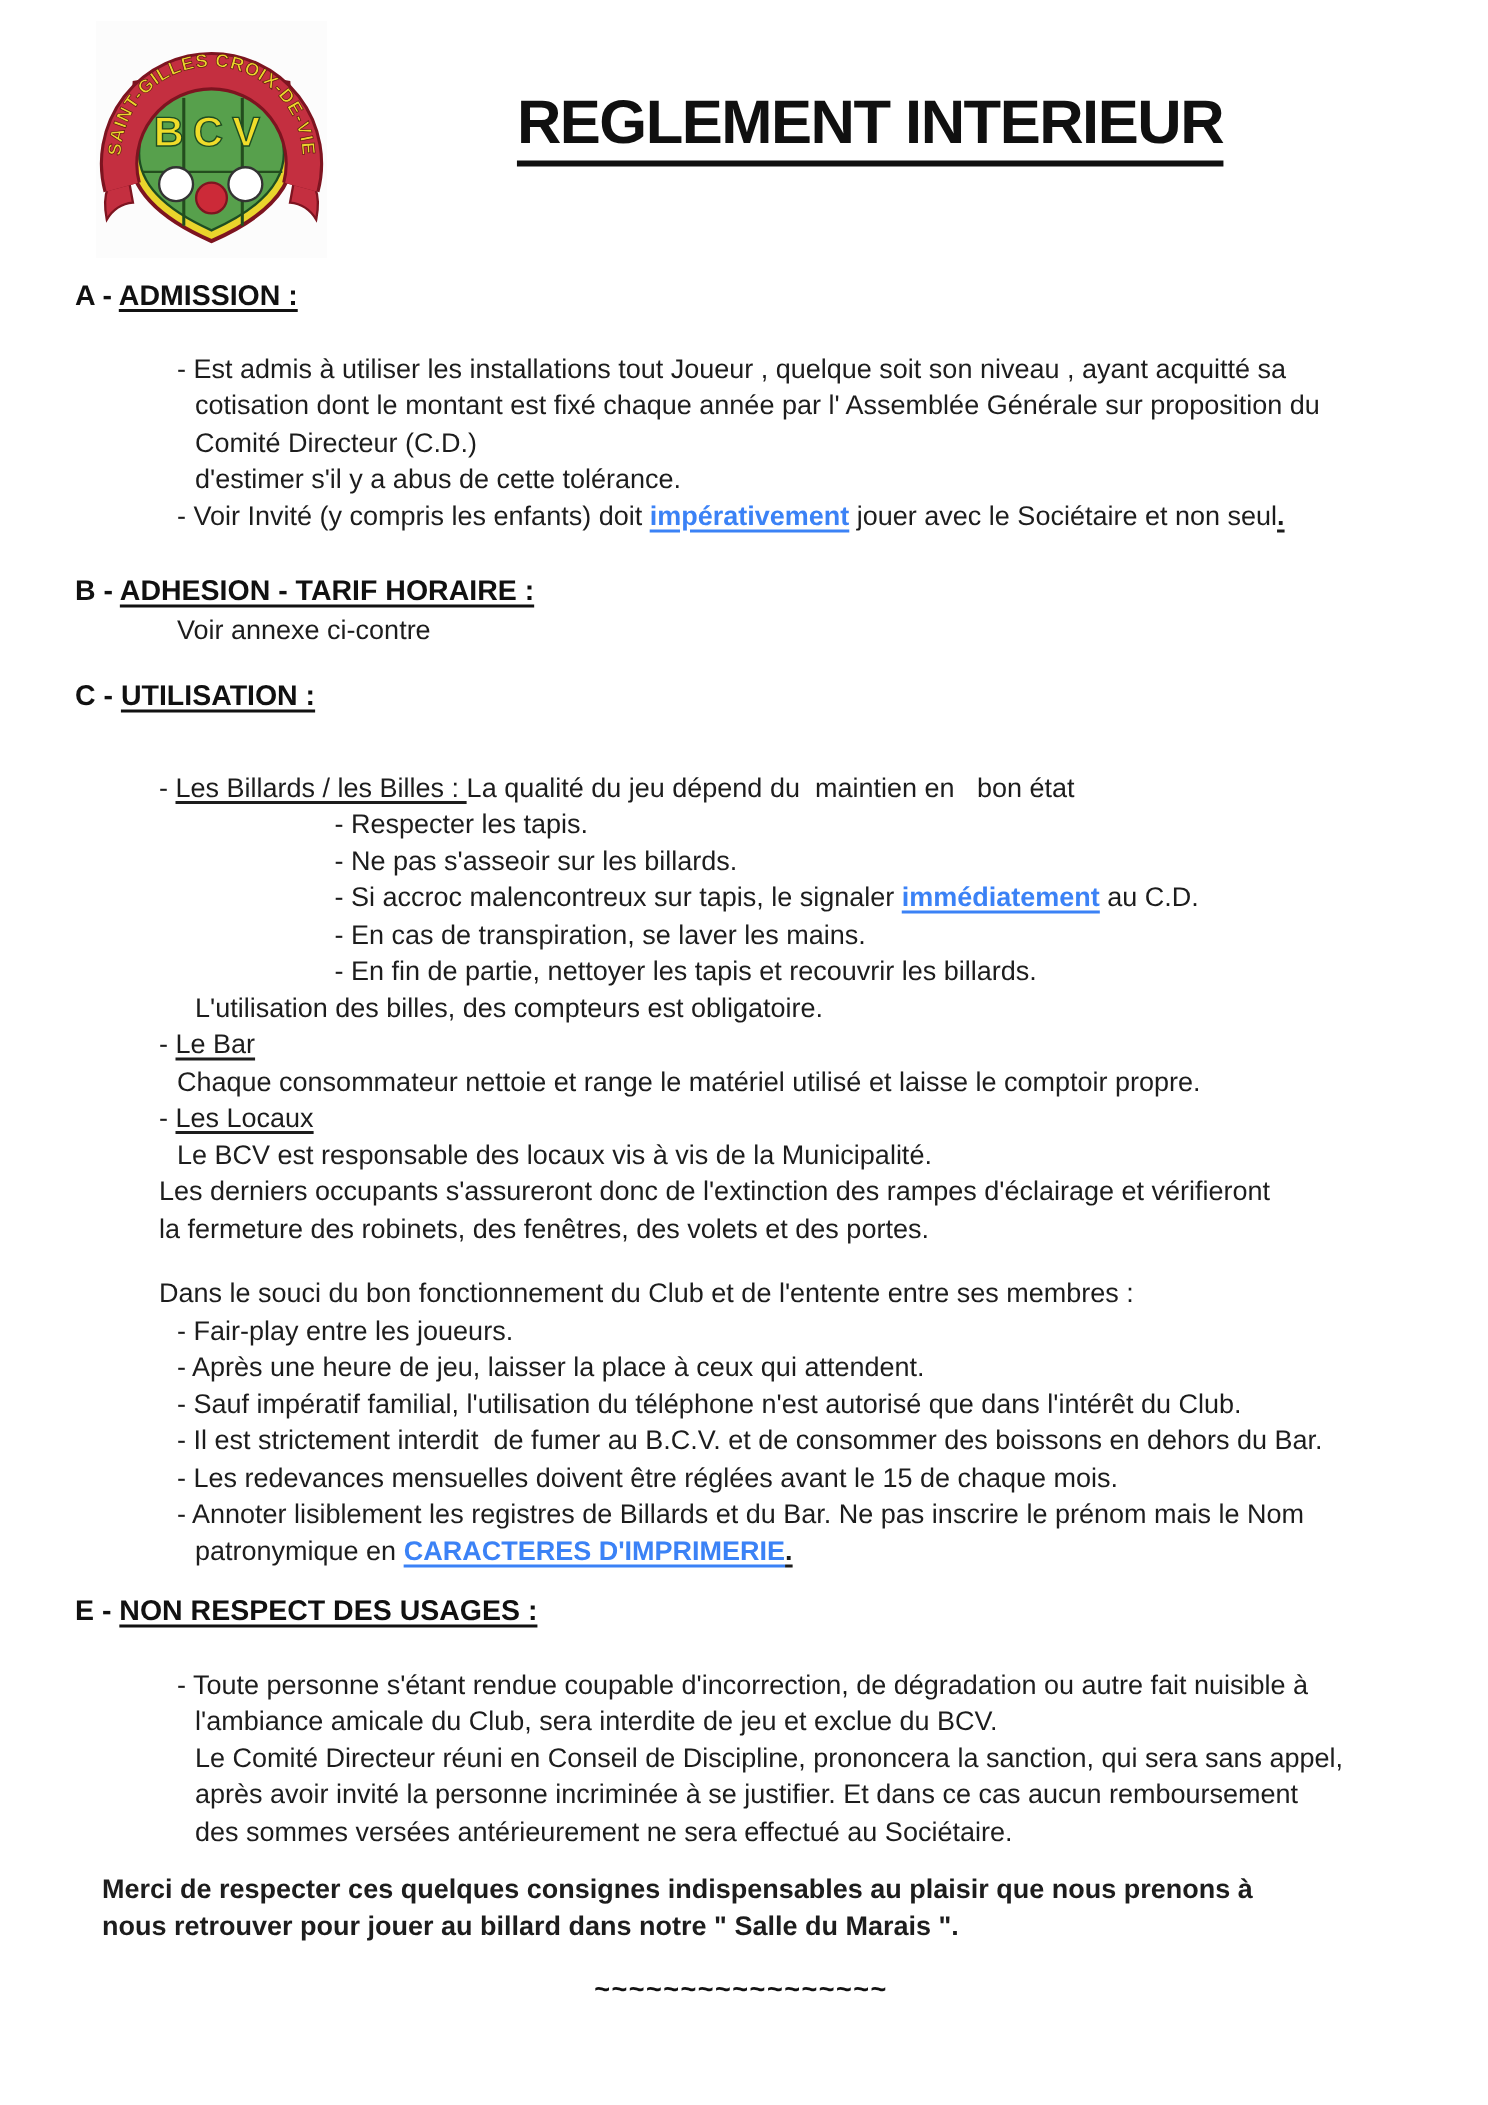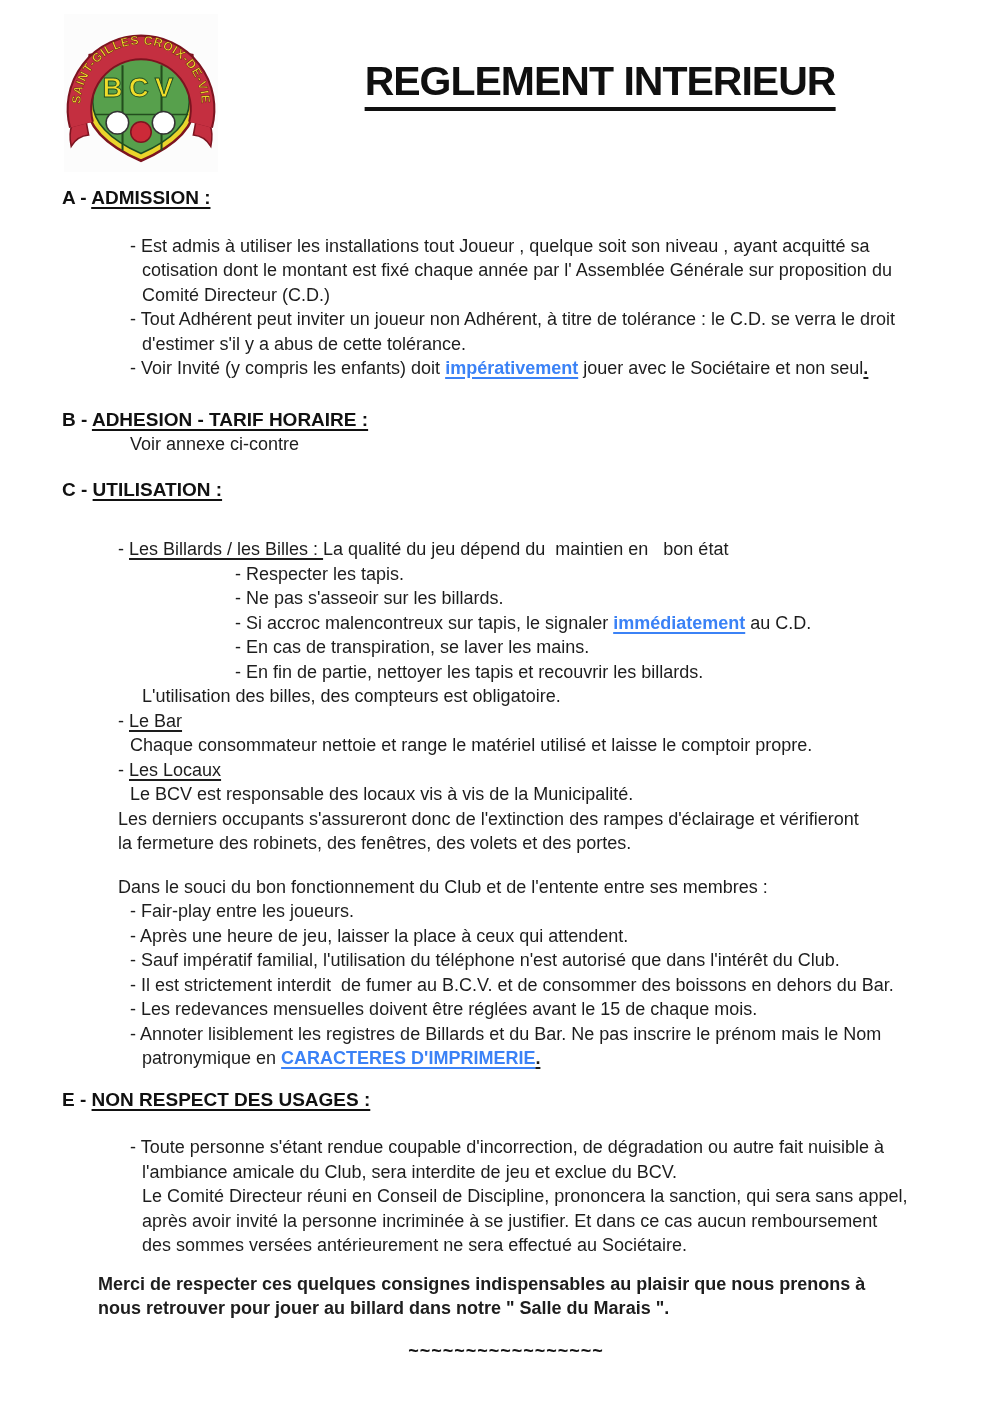--- a/index.html
+++ b/index.html
@@ -21,37 +21,37 @@
     width: 154px;
     height: 158px;
     background: #fcfcfc;
   }
   .logo svg { width: 100%; height: 100%; }
 
   
   .title {
     position: absolute;
     top: 58px;
-    left: 600px;
+    left: 580px;
     transform: translateX(-50%);
     white-space: nowrap;
     font-size: 41px;
     font-weight: bold;
     letter-spacing: -1px;
     color: #101010;
   }
   .title .tspan {
     border-bottom: 4px solid #101010;
     padding-bottom: 3px;
   }
 
   
   .content {
     position: absolute;
-    left: 62px;
+    left: 50px;
     top: 186px;
     width: 888px;
   }
   .line {
     white-space: pre;
     font-size: 18px;
     line-height: 24.5px;
     color: #1d1d1d;
   }
   .h {
@@ -84,21 +84,21 @@
     text-decoration-thickness: 2px;
     text-underline-offset: 3px;
   }
   .bold { font-weight: bold; }
 
   
   .in05 { margin-left: 56px; }
   .in1  { margin-left: 68px; }
   .in2  { margin-left: 80px; }
   .in3  { margin-left: 173px; }
-  .inM  { margin-left: 36px; }
+  .inM  { margin-left: 18px; }
 
   
   .mt-a-lines { margin-top: 23px; }
   .mt-b-h     { margin-top: 27px; }
   .mt-c-h     { margin-top: 21px; }
   .mt-lb      { margin-top: 35px; }
   .mt-d-h     { margin-top: 16px; }
   .mt-d-intro { margin-top: 19px; }
   .mt-e-h     { margin-top: 17px; }
   .mt-e-lines { margin-top: 23px; }
@@ -151,21 +151,20 @@
     <span class="tspan">REGLEMENT INTERIEUR</span>
   </div>
 
   <div class="content">
 
     <div class="h"><span>A - </span><span class="u">ADMISSION :</span></div>
 
     <div class="line in1 mt-a-lines">- Est admis à utiliser les installations tout Joueur , quelque soit son niveau , ayant acquitté sa</div>
     <div class="line in2">cotisation dont le montant est fixé chaque année par l' Assemblée Générale sur proposition du</div>
     <div class="line in2">Comité Directeur (C.D.)</div>
-    <div class="line in1">- Tout Adhérent peut inviter un joueur non Adhérent, à titre de tolérance : le C.D. se verra le droit</div>
     <div class="line in2">d'estimer s'il y a abus de cette tolérance.</div>
     <div class="line in1"><span>- Voir Invité (y compris les enfants) doit </span><span class="red-u">impérativement</span><span> jouer avec le Sociétaire et non seul</span><span class="bold-u">.</span></div>
 
     <div class="h mt-b-h"><span>B - </span><span class="u">ADHESION - TARIF HORAIRE :</span></div>
     <div class="line in1">Voir annexe ci-contre</div>
 
     <div class="h mt-c-h"><span>C - </span><span class="u">UTILISATION :</span></div>
 
     <div class="line in05 mt-lb"><span>- </span><span class="lbl-u">Les Billards / les Billes : </span><span>La qualité du jeu dépend du  maintien en   bon état</span></div>
     <div class="line in3">- Respecter les tapis.</div>

